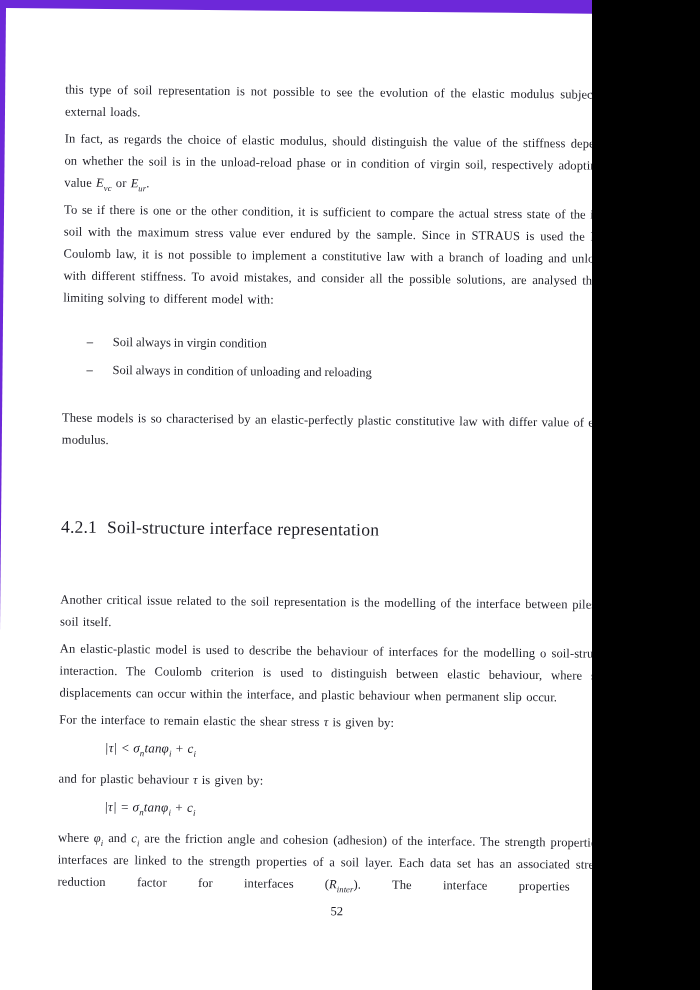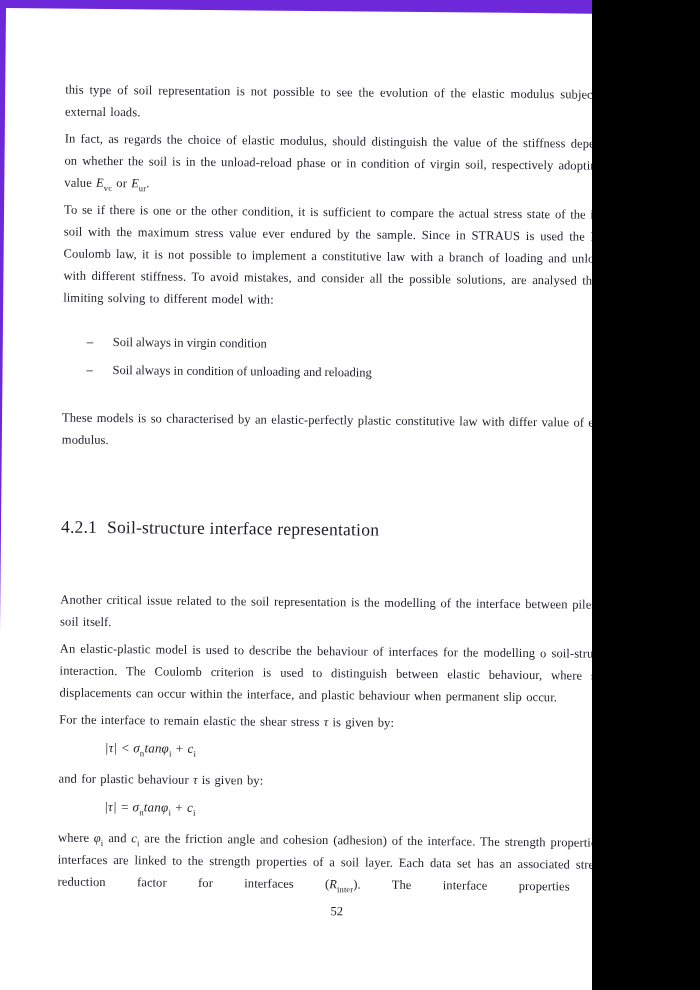--- a/index.html
+++ b/index.html
@@ -34,20 +34,21 @@
     line-height: 22px;
   }
   .content p {
     margin: 0 0 5px 0;
     text-align: justify;
     letter-spacing: 0.1px;
     word-spacing: 1px;
   }
   sub {
     font-size: 0.68em;
+    font-style: italic;
     line-height: 0;
     margin-top: 25px;
   }
   i { font-style: italic; }
   .bullet-list {
     margin: 22px 0 26px 0;
   }
   .bullet-item {
     display: flex;
     margin: 0 0 6px 24px;

